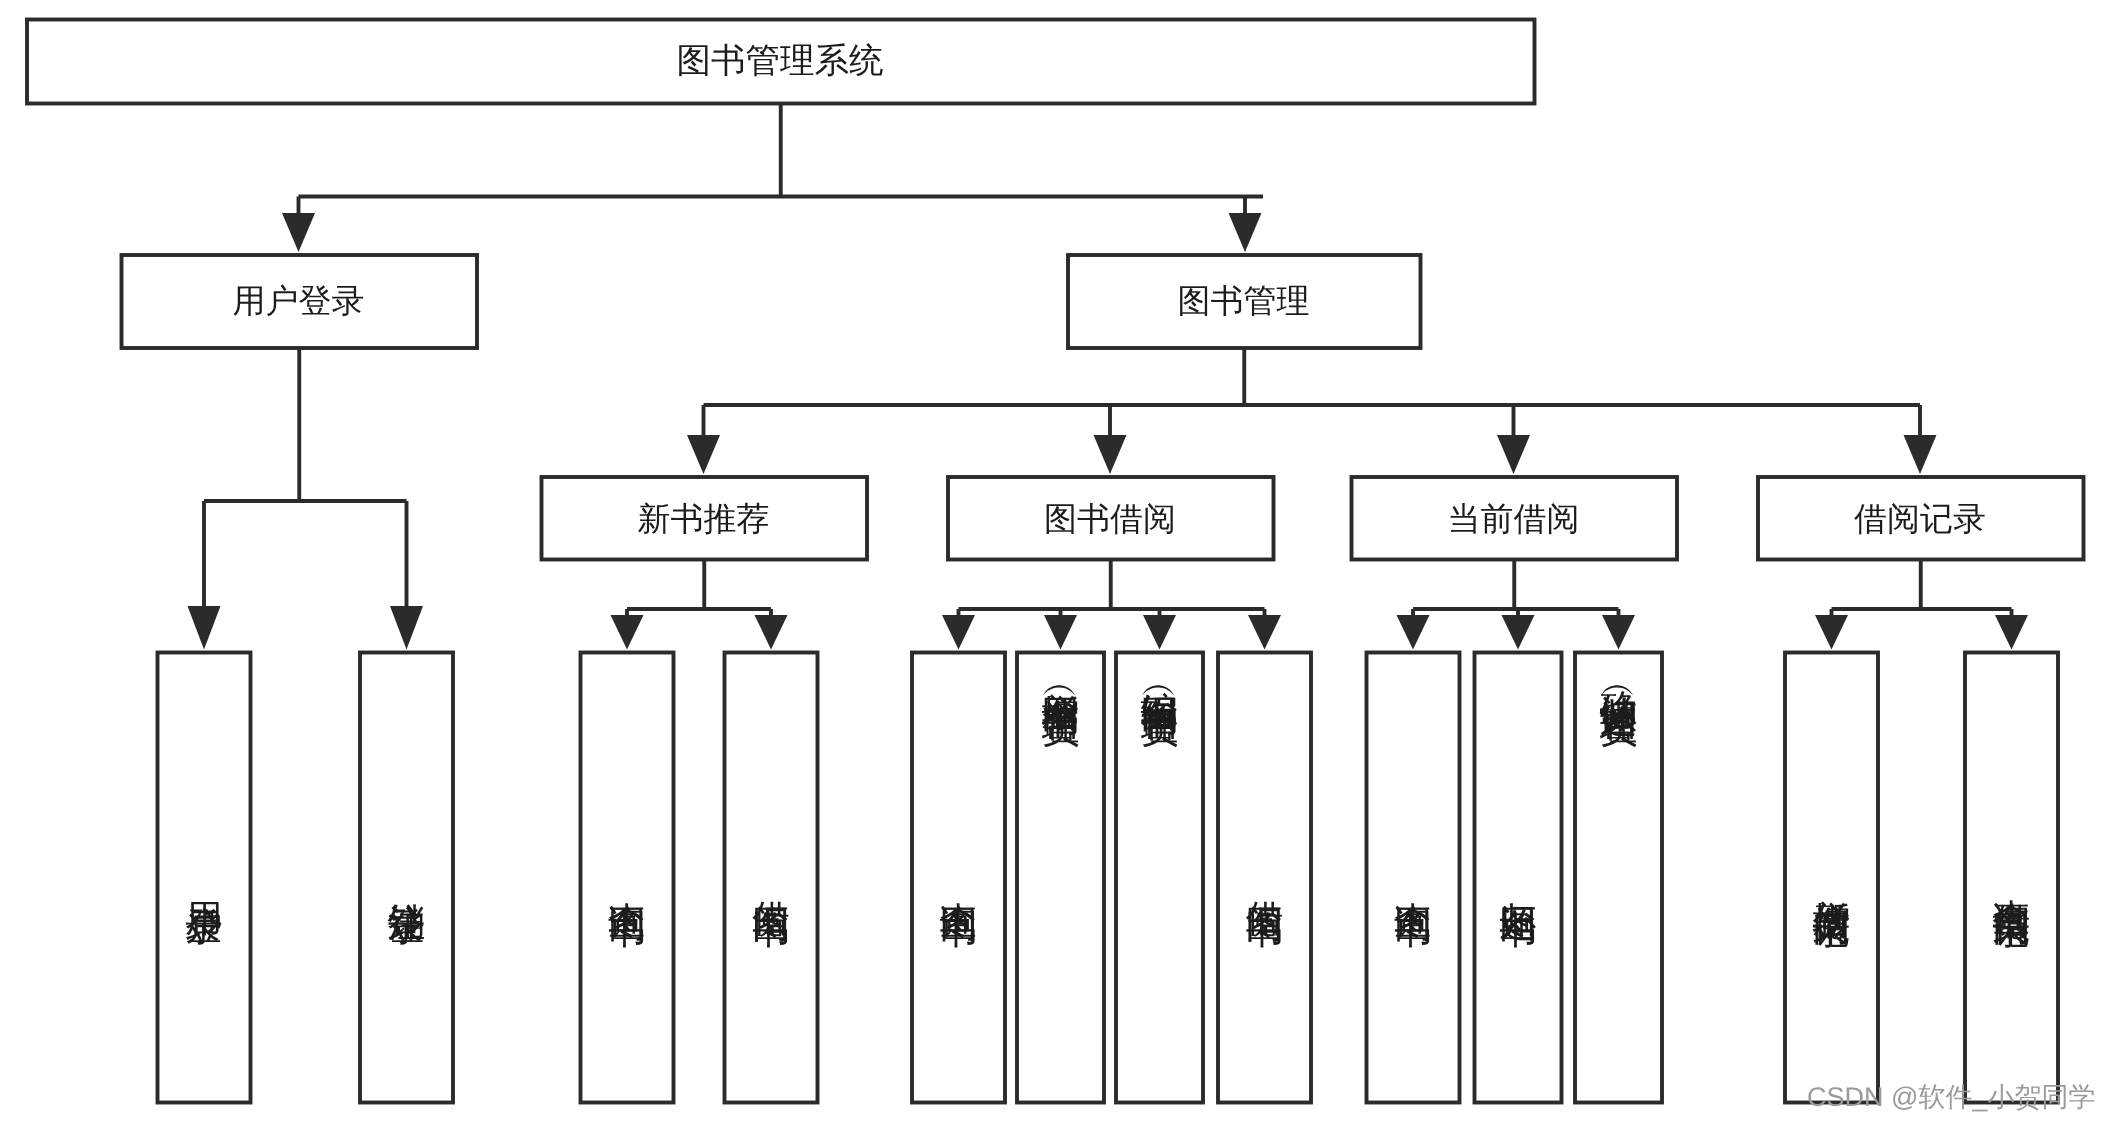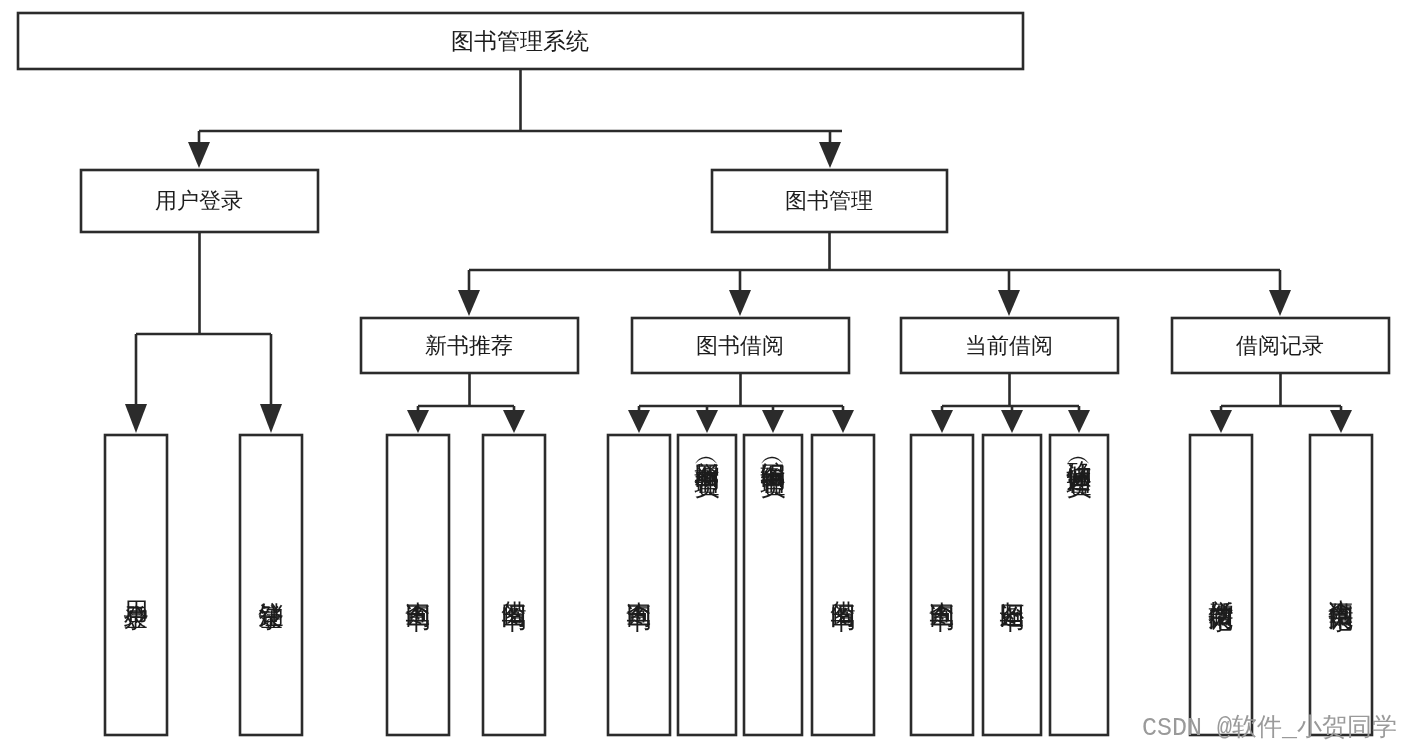--- a/index.html
+++ b/index.html
@@ -67,22 +67,22 @@
     line-height: 1.08;
     letter-spacing: 2px;
     color: #1c1c1c;
     white-space: nowrap;
     text-align: center;
   }
   .watermark {
     position: absolute;
     right: 8px;
     bottom: 4px;
-    font-family: Liberation Mono, monospace;
-    font-size: 25px;
+    font-family: Liberation Sans, sans-serif;
+    font-size: 18px;
     color: #9a9a9a;
     white-space: nowrap;
   }
 </style>
 </head>
 <body>
 
 <div id="diagram-root">
 
   <svg class="diagram-svg" viewBox="0 0 1405 747">

